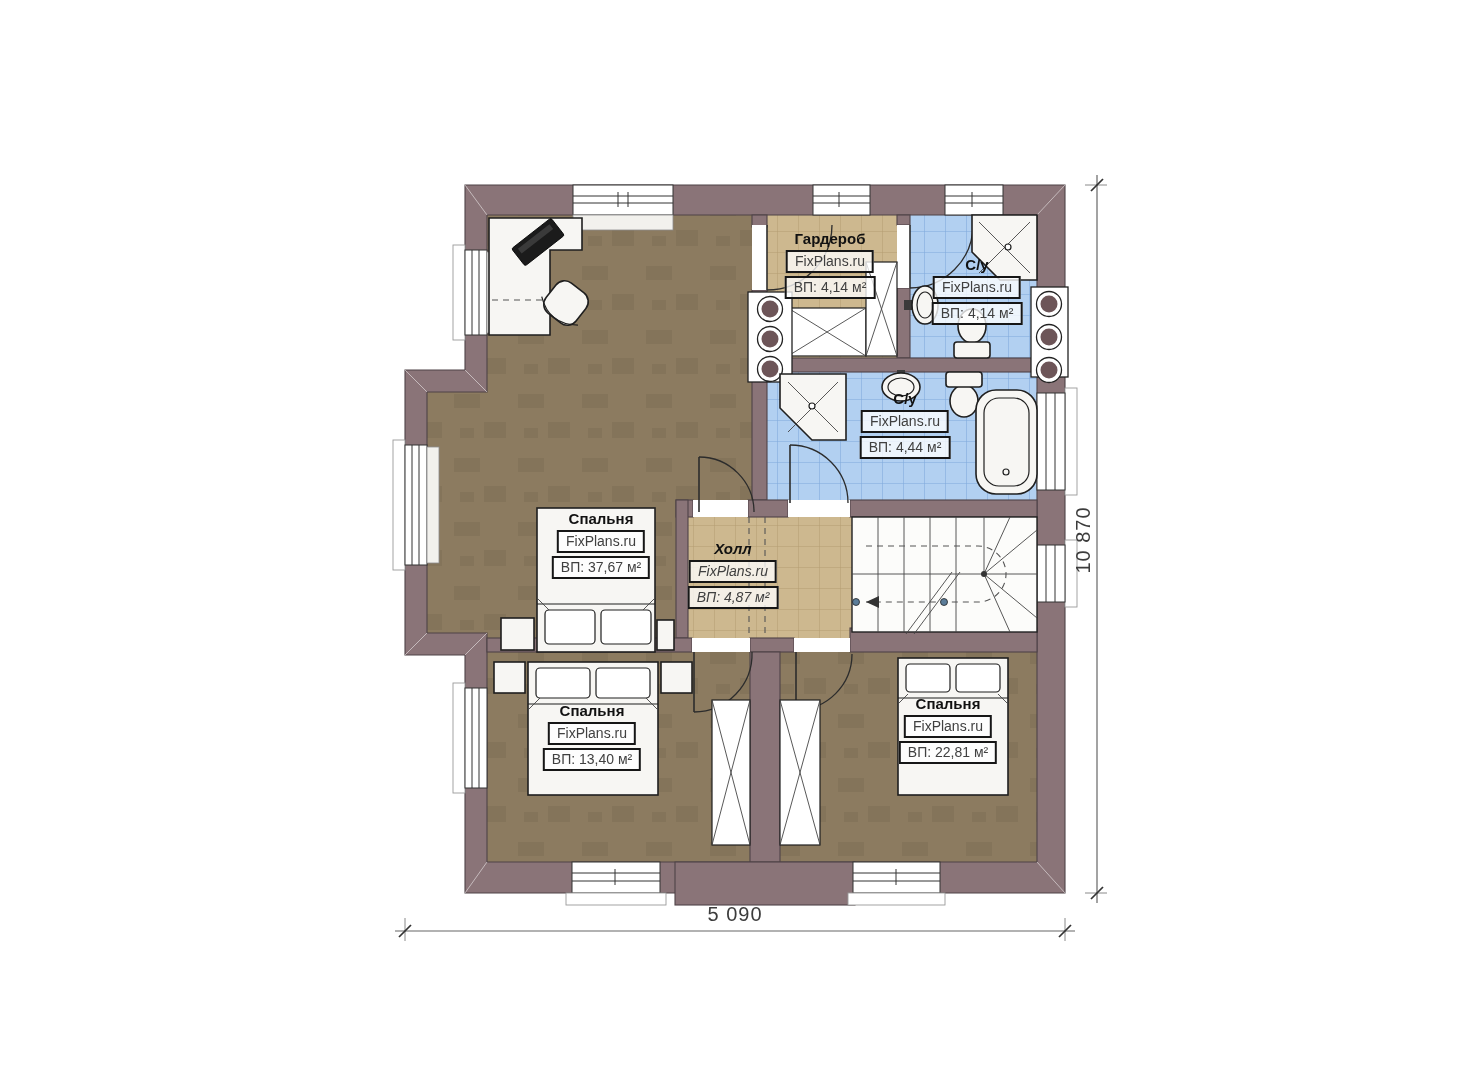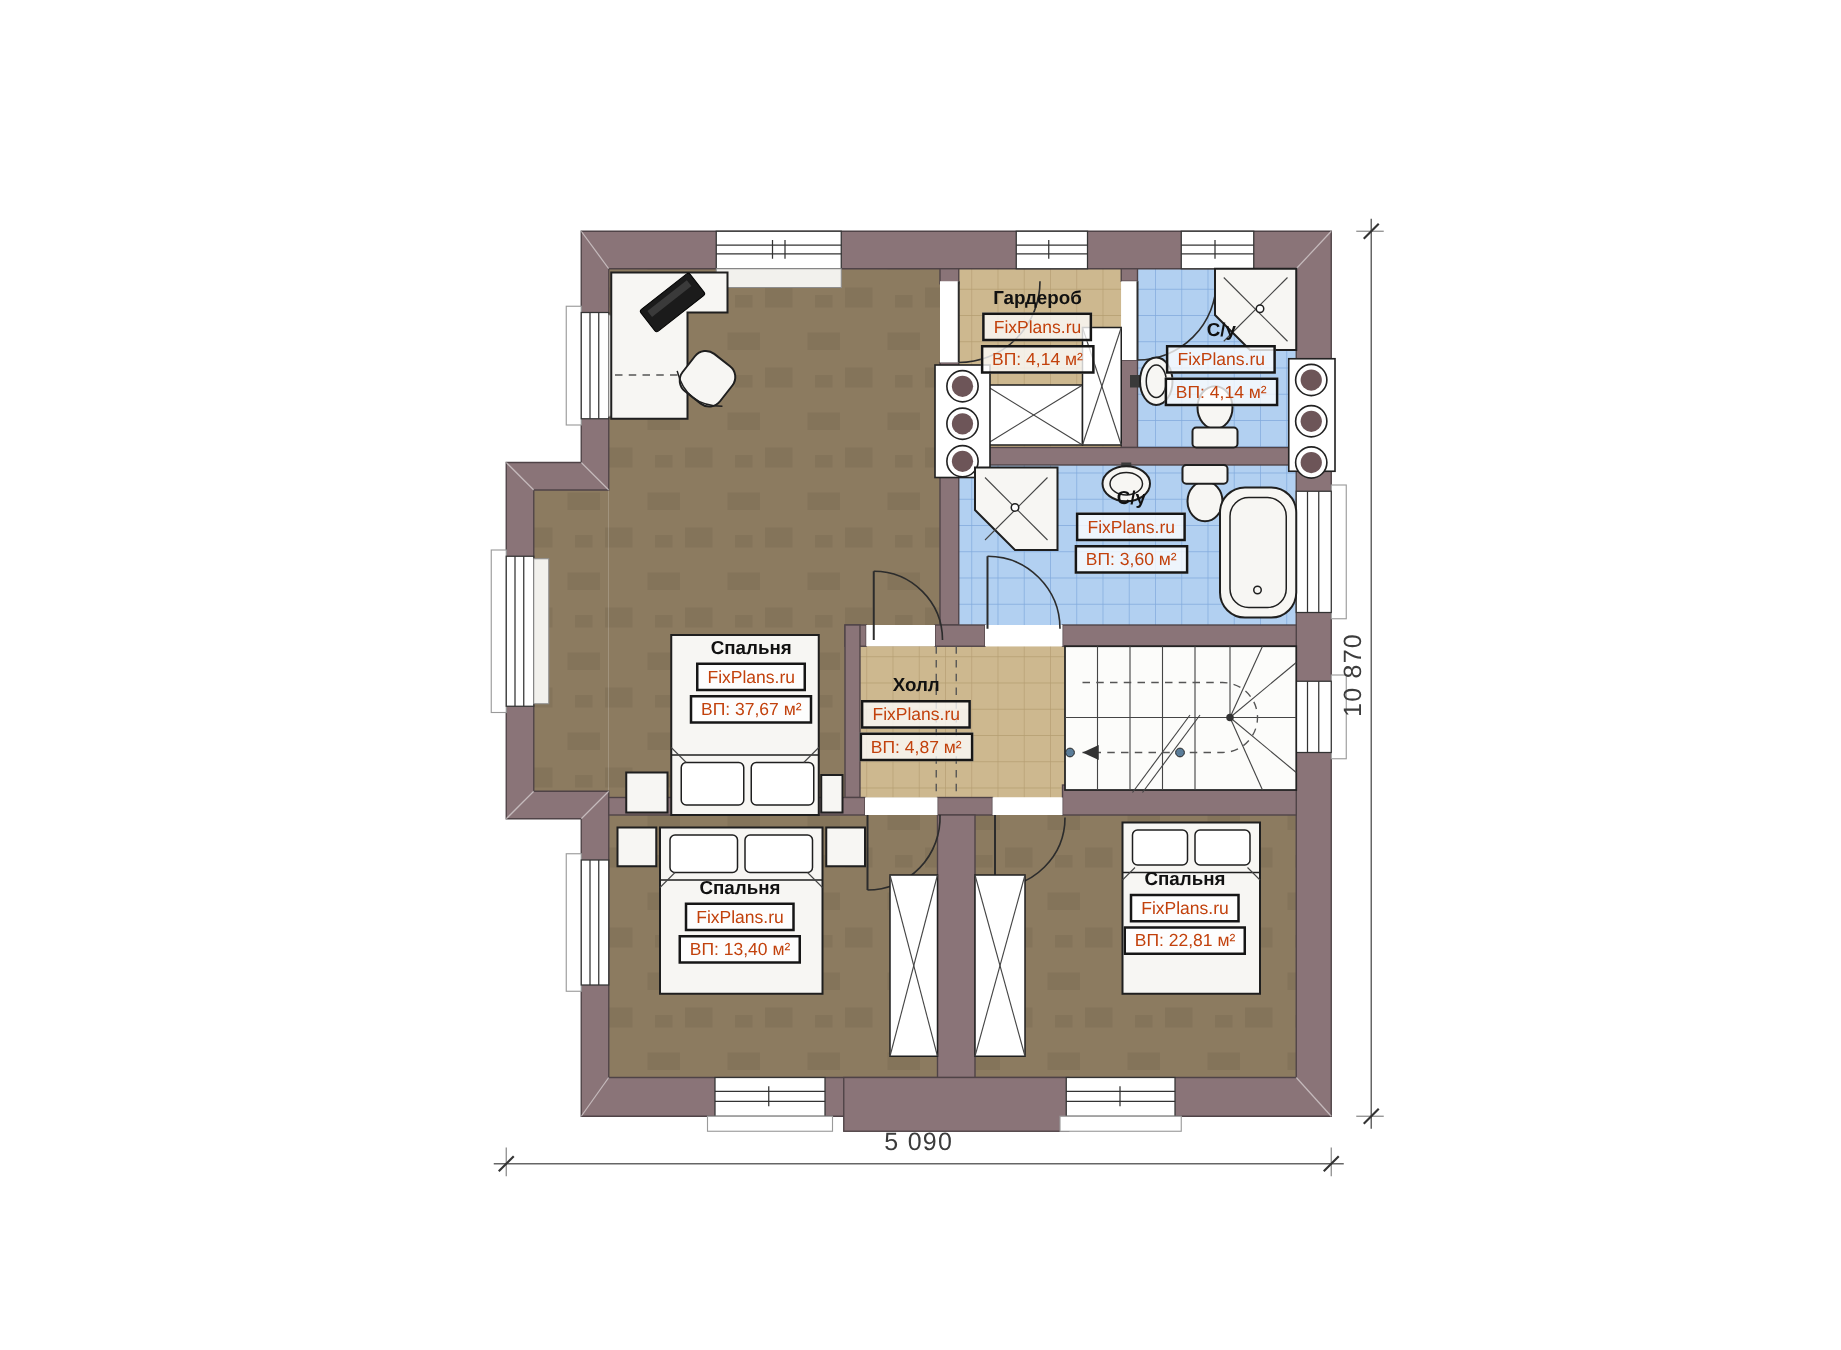--- a/index.html
+++ b/index.html
@@ -35,21 +35,21 @@
   .darker{fill:#3a3a3a;}
   .flue-out{fill:#fff;stroke:#222;stroke-width:1.3;}
   .flue-in{fill:var(--flue);}
   .post{fill:#5b7d99;stroke:#222;stroke-width:0.8;}
 
   
   .room-label{position:absolute;transform:translateX(-50%);display:flex;flex-direction:column;
               align-items:center;gap:3px;z-index:5;text-align:right;}
   .rname{font-size:15px;font-weight:bold;color:#111;white-space:nowrap;}
   .rbox{border:2px solid #161616;background:rgba(255,255,255,0.78);padding:1px 7px;
-        font-size:14px;color:#c2410c;white-space:nowrap;line-height:17px;}
+        font-size:14px;color:#404040;white-space:nowrap;line-height:17px;}
 
   
   .dim{position:absolute;font-size:20px;color:#3c3c3c;letter-spacing:1px;z-index:5;white-space:nowrap;}
   .dim-bottom{left:735px;top:903px;transform:translateX(-50%);}
   .dim-right{left:1083px;top:540px;transform:translate(-50%,-50%) rotate(-90deg);}
 </style>
 </head>
 <body>
 
 <div class="stage">
@@ -398,23 +398,23 @@
   <div class="rbox">ВП: 4,14 м²</div>
 </div>
 <div class="room-label" style="left:977px;top:256px;">
   <div class="rname">С/у</div>
   <div class="rbox">FixPlans.ru</div>
   <div class="rbox">ВП: 4,14 м²</div>
 </div>
 <div class="room-label" style="left:905px;top:390px;">
   <div class="rname">С/у</div>
   <div class="rbox">FixPlans.ru</div>
-  <div class="rbox">ВП: 3,60 м²</div>
-</div>
-<div class="room-label" style="left:733px;top:540px;">
+  <div class="rbox">ВП: 4,44 м²</div>
+</div>
+<div class="room-label" style="left:733px;top:540px;font-style:italic;">
   <div class="rname">Холл</div>
   <div class="rbox">FixPlans.ru</div>
   <div class="rbox">ВП: 4,87 м²</div>
 </div>
 <div class="room-label" style="left:592px;top:702px;">
   <div class="rname">Спальня</div>
   <div class="rbox">FixPlans.ru</div>
   <div class="rbox">ВП: 13,40 м²</div>
 </div>
 <div class="room-label" style="left:948px;top:695px;">

